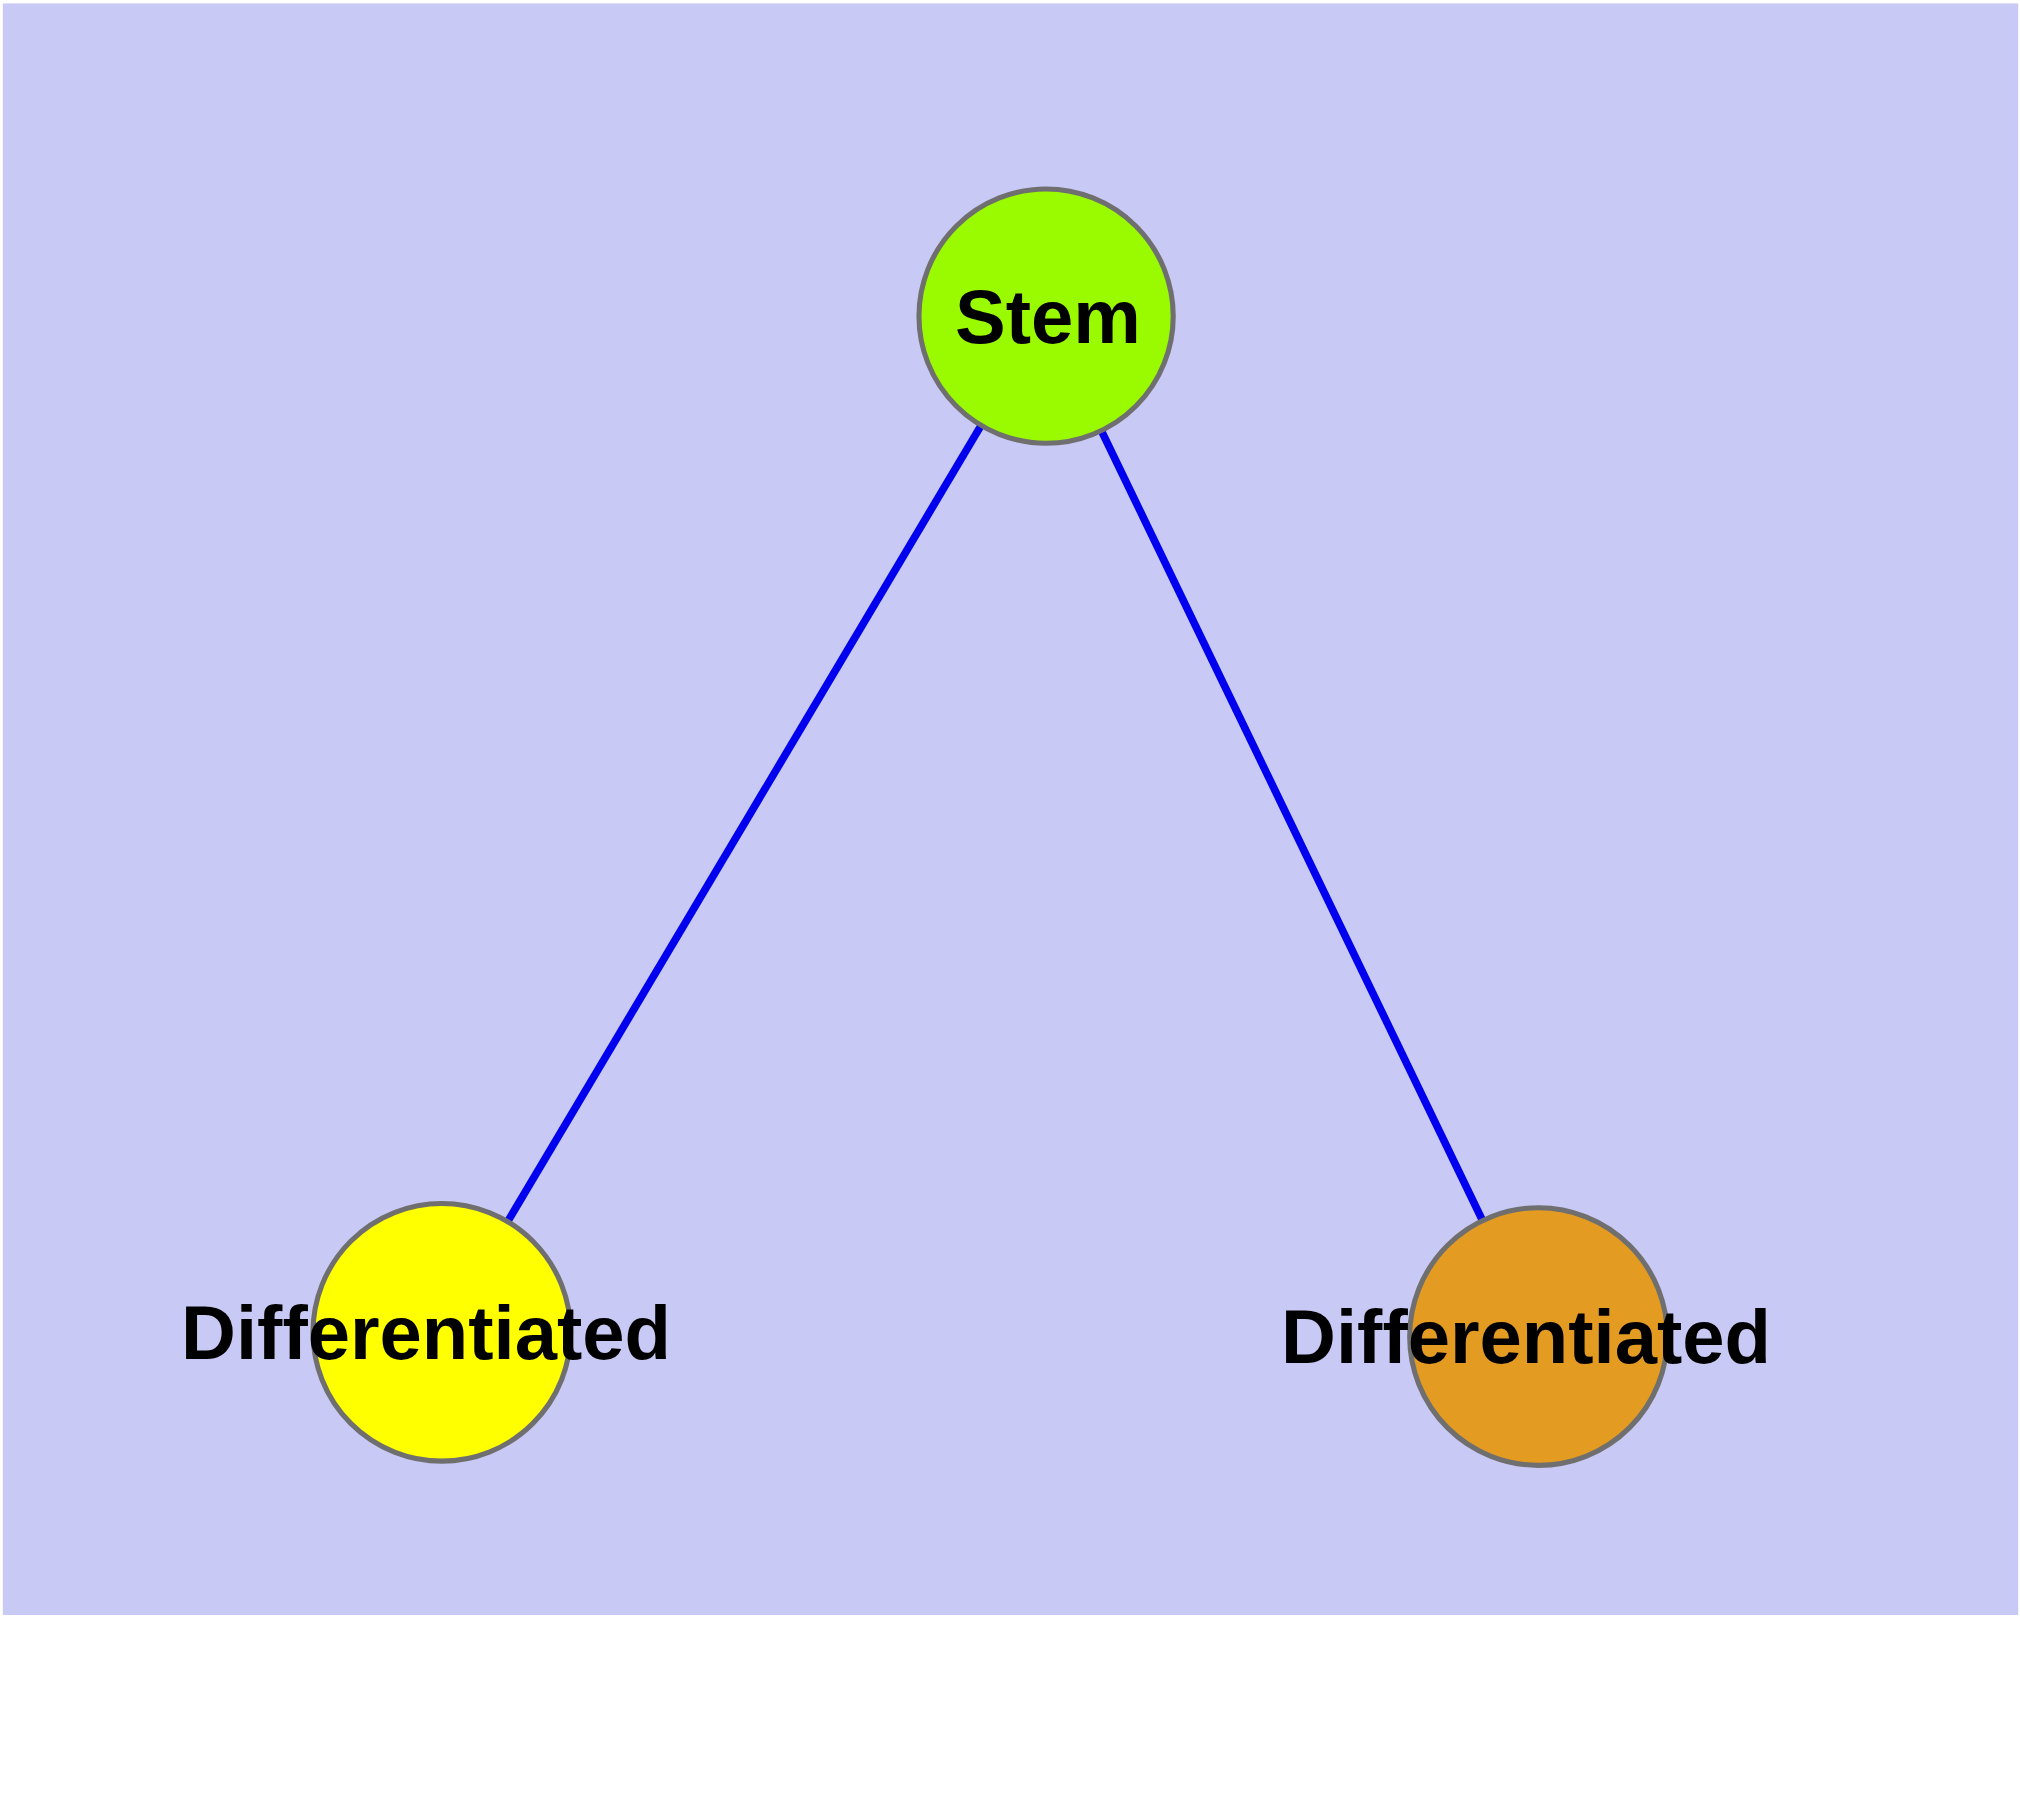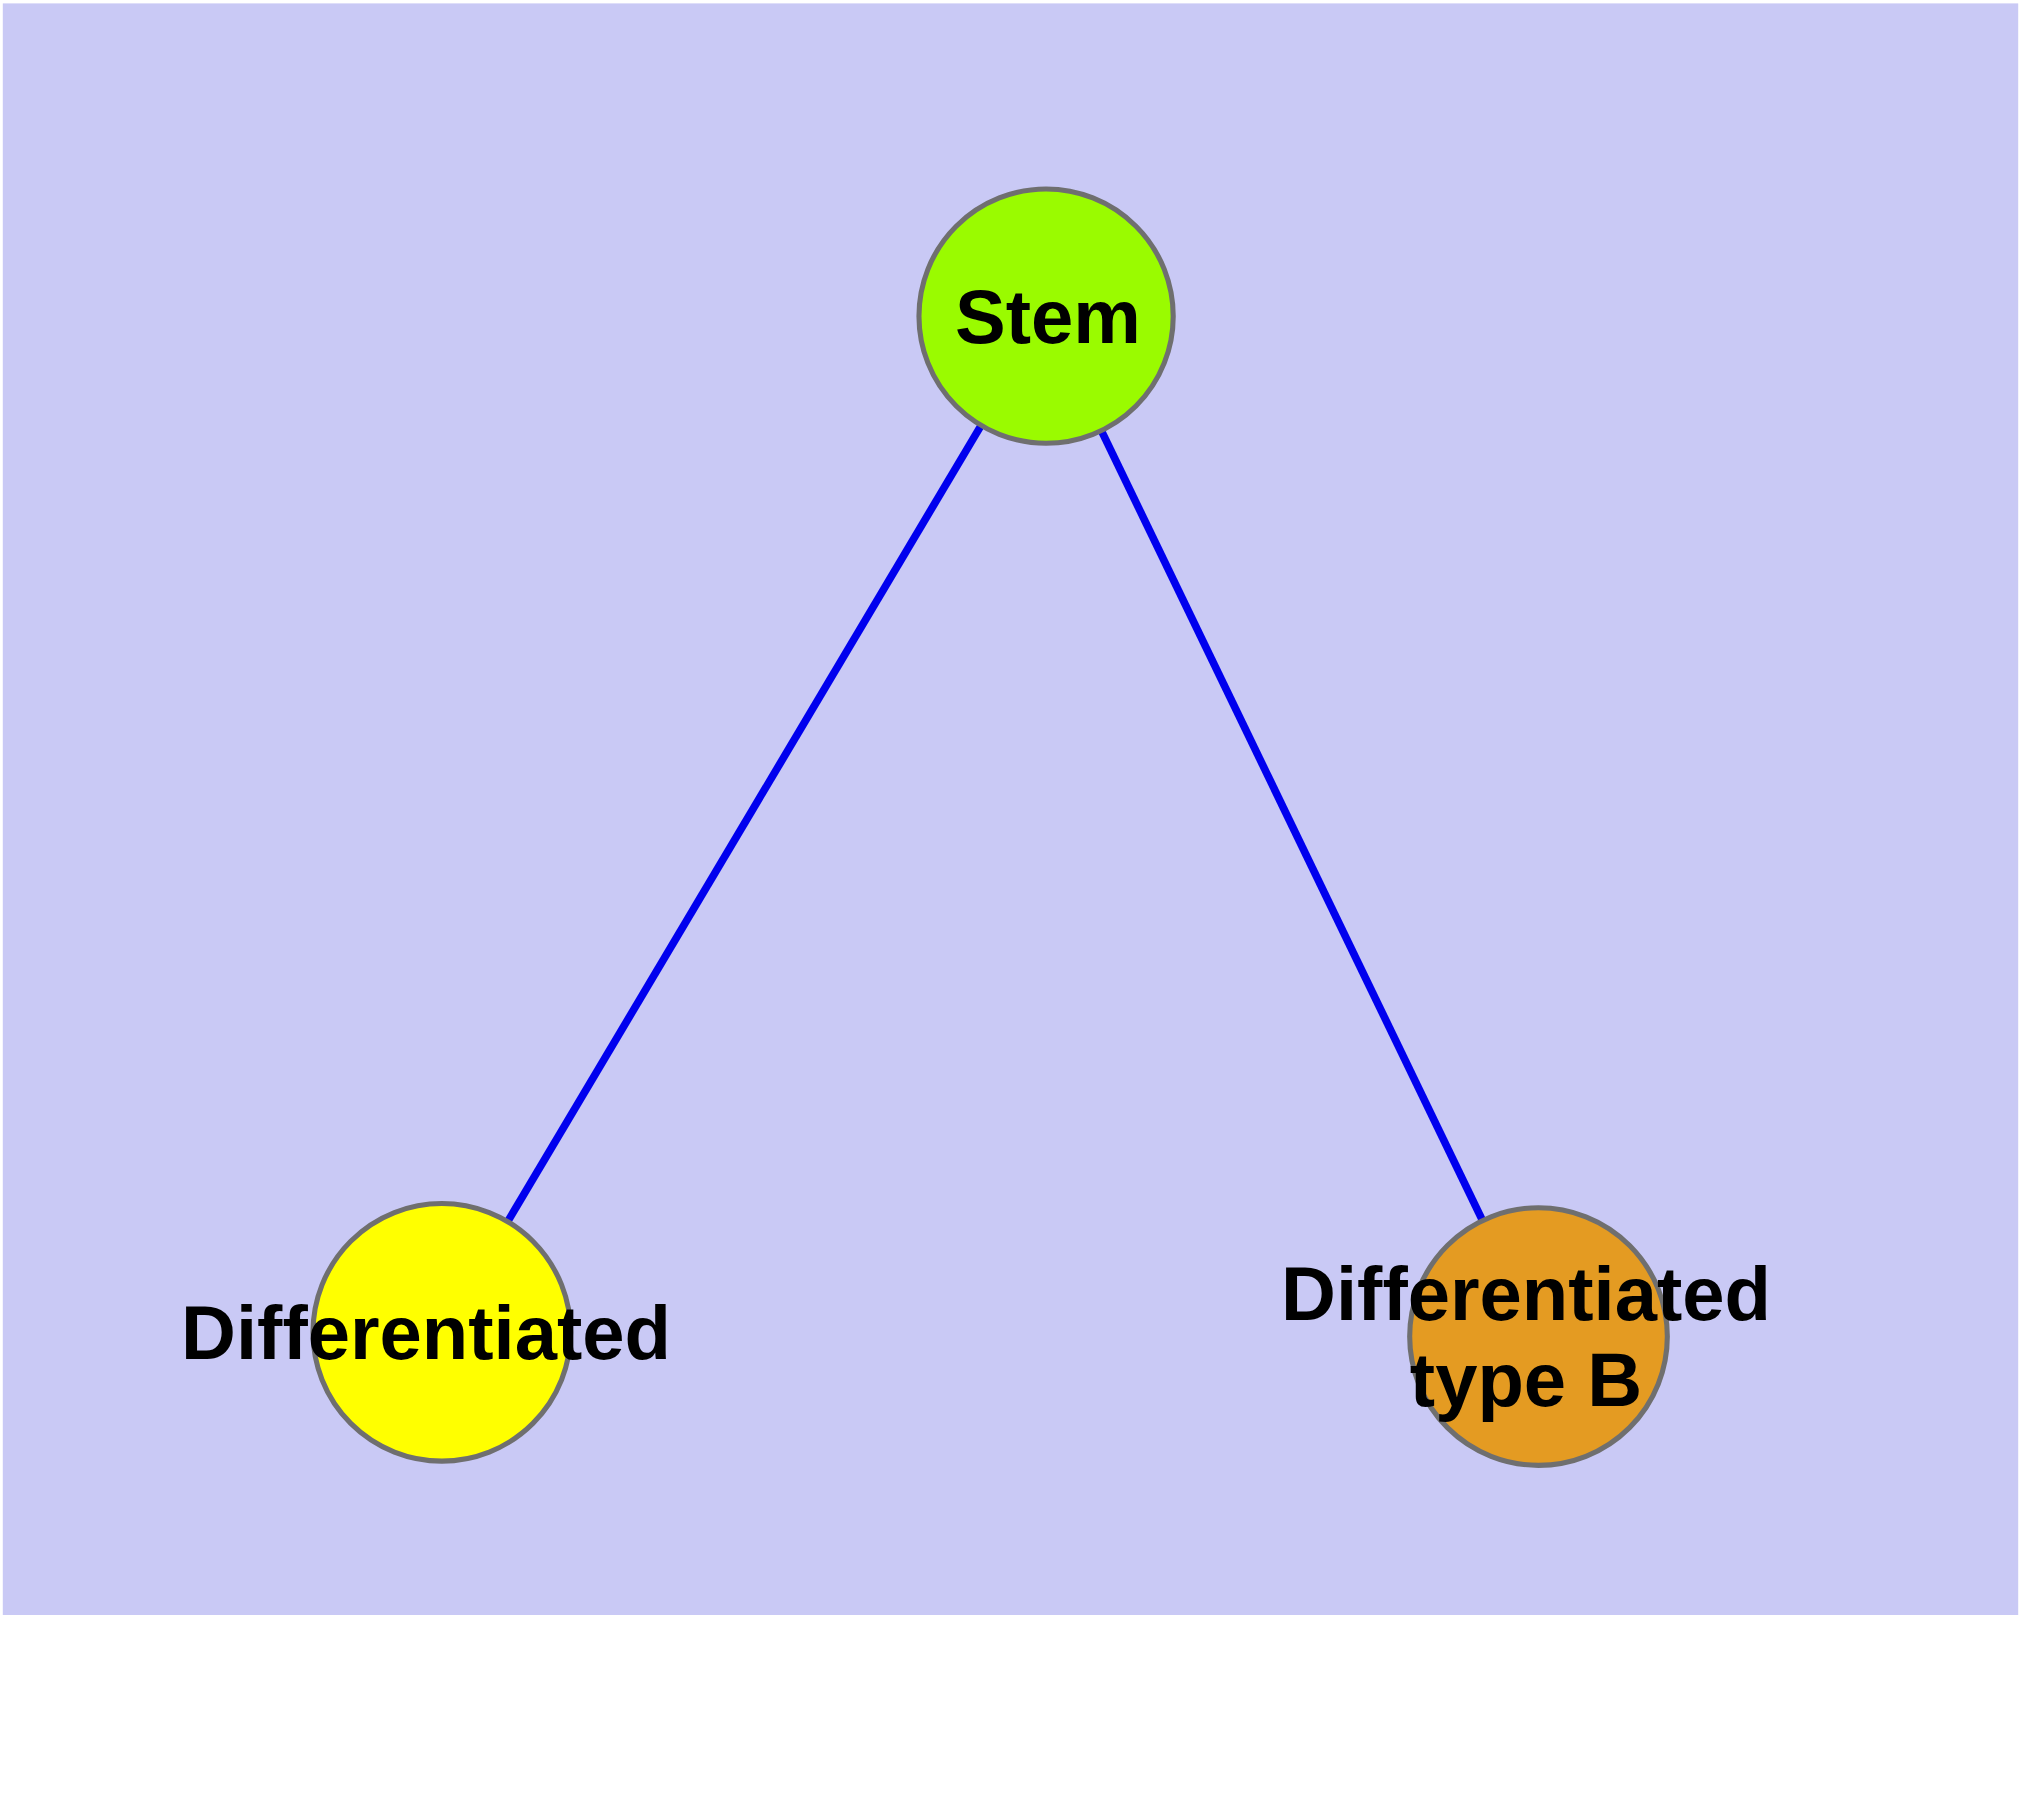--- a/index.html
+++ b/index.html
@@ -58,17 +58,16 @@
   <div class="node-label" style="left: 1048px; top: 317px;">
     <span>Stem</span>
   </div>
 
   <div class="node-label" style="left: 426px; top: 1333px;">
     <span>Differentiated</span>
   </div>
 
   <div class="node-label" style="left: 1526px; top: 1337px;">
     <span>Differentiated</span>
-    <span>type B</span>
   </div>
 
 </div>
 
 
 </body></html>

